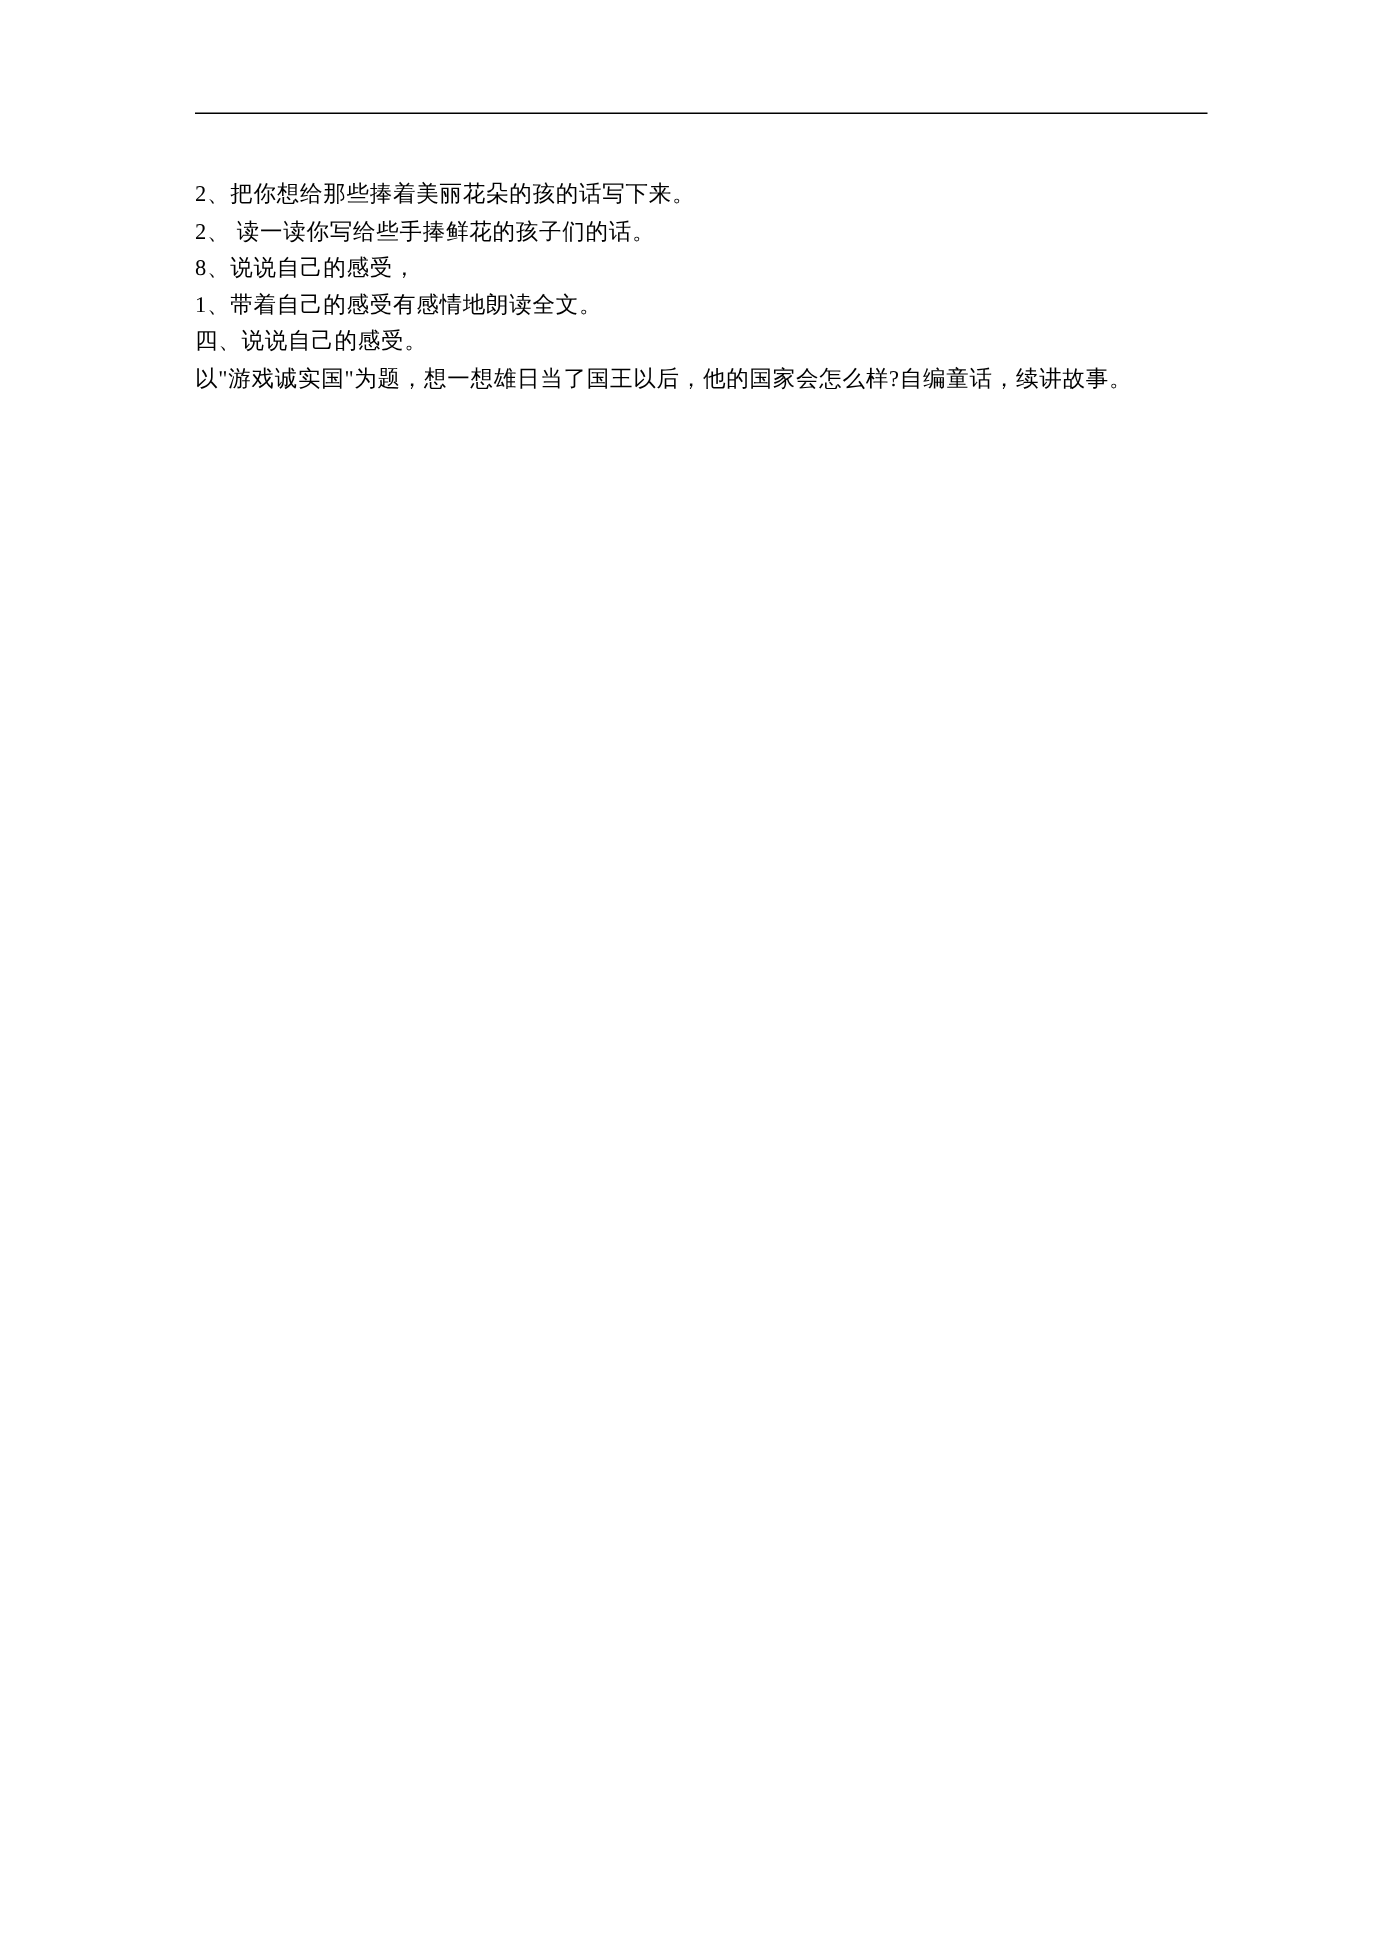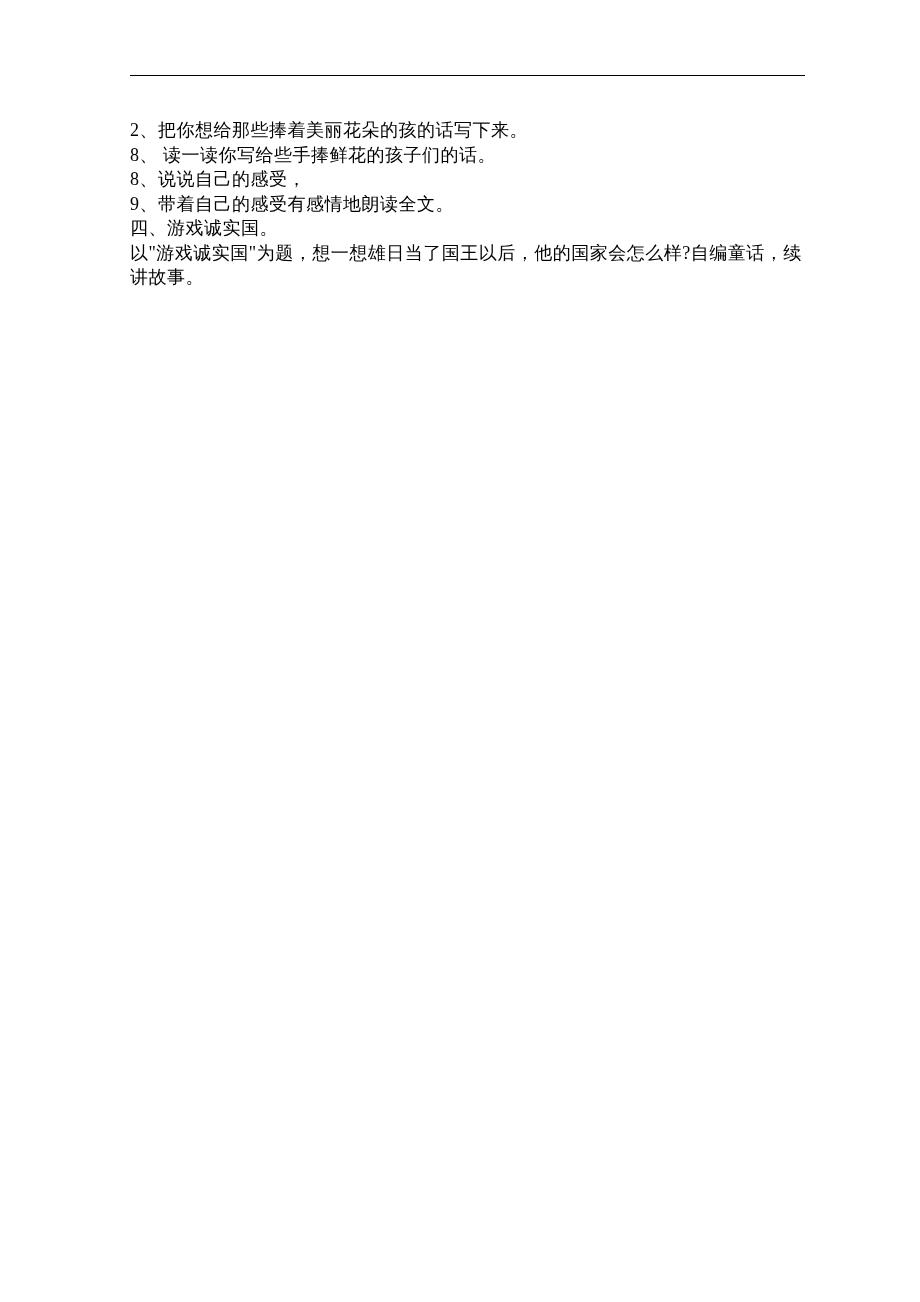--- a/index.html
+++ b/index.html
@@ -16,38 +16,38 @@
     }
     .page-container {
       padding: 75px 115px 0 130px;
     }
     .horizontal-line {
       width: 100%;
       border-top: 1px solid #000;
       margin-bottom: 42px;
     }
     .content {
-      font-size: 18px;
+      font-size: 15px;
       line-height: 24.5px;
       color: #000;
       letter-spacing: 0.5px;
     }
     .content p {
       margin: 0;
     }
     .indent-1 {
       text-indent: 0;
     }
   </style>
 </head>
 <body>
 
 <div class="page-container">
   <div class="horizontal-line"></div>
   <div class="content">
     <p class="indent-1">2、把你想给那些捧着美丽花朵的孩的话写下来。</p>
-    <p class="indent-1">8、 读一读你写给些手捧鲜花的孩子们的话。</p>
+    <p class="indent-1">2、 读一读你写给些手捧鲜花的孩子们的话。</p>
     <p class="indent-1">8、说说自己的感受，</p>
-    <p class="indent-1">9、带着自己的感受有感情地朗读全文。</p>
-    <p class="indent-1">四、游戏诚实国。</p>
+    <p class="indent-1">1、带着自己的感受有感情地朗读全文。</p>
+    <p class="indent-1">四、说说自己的感受。</p>
     <p class="indent-1">以"游戏诚实国"为题，想一想雄日当了国王以后，他的国家会怎么样?自编童话，续讲故事。</p>
   </div>
 </div>
 
 </body></html>

